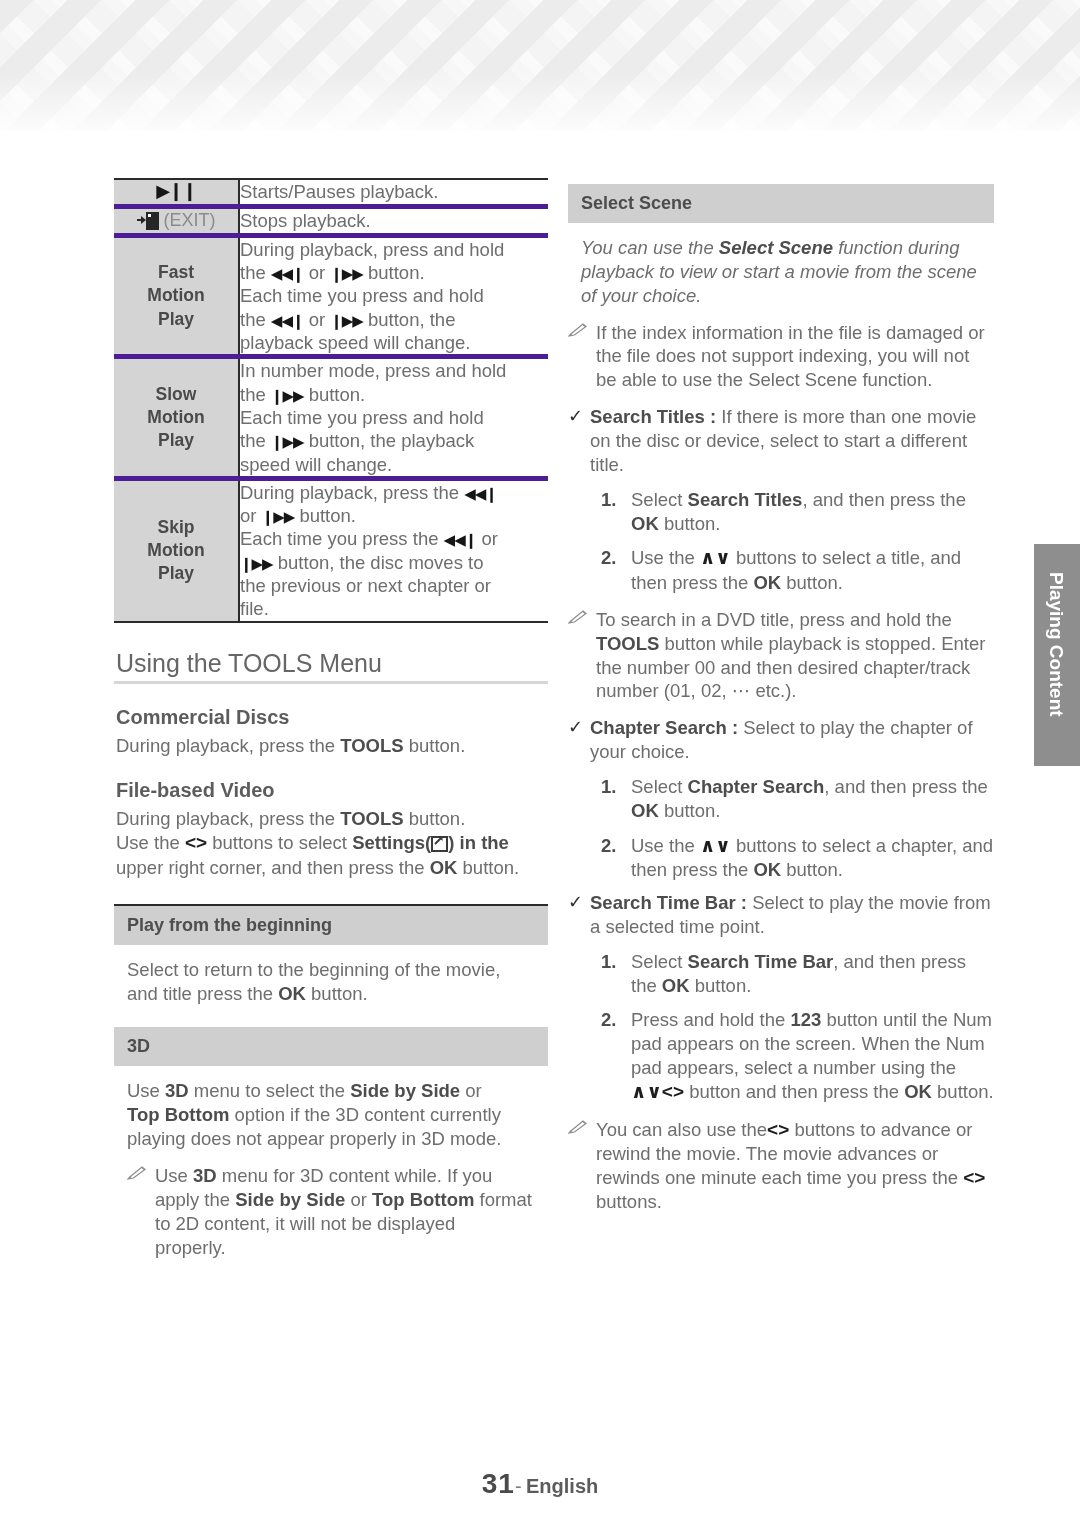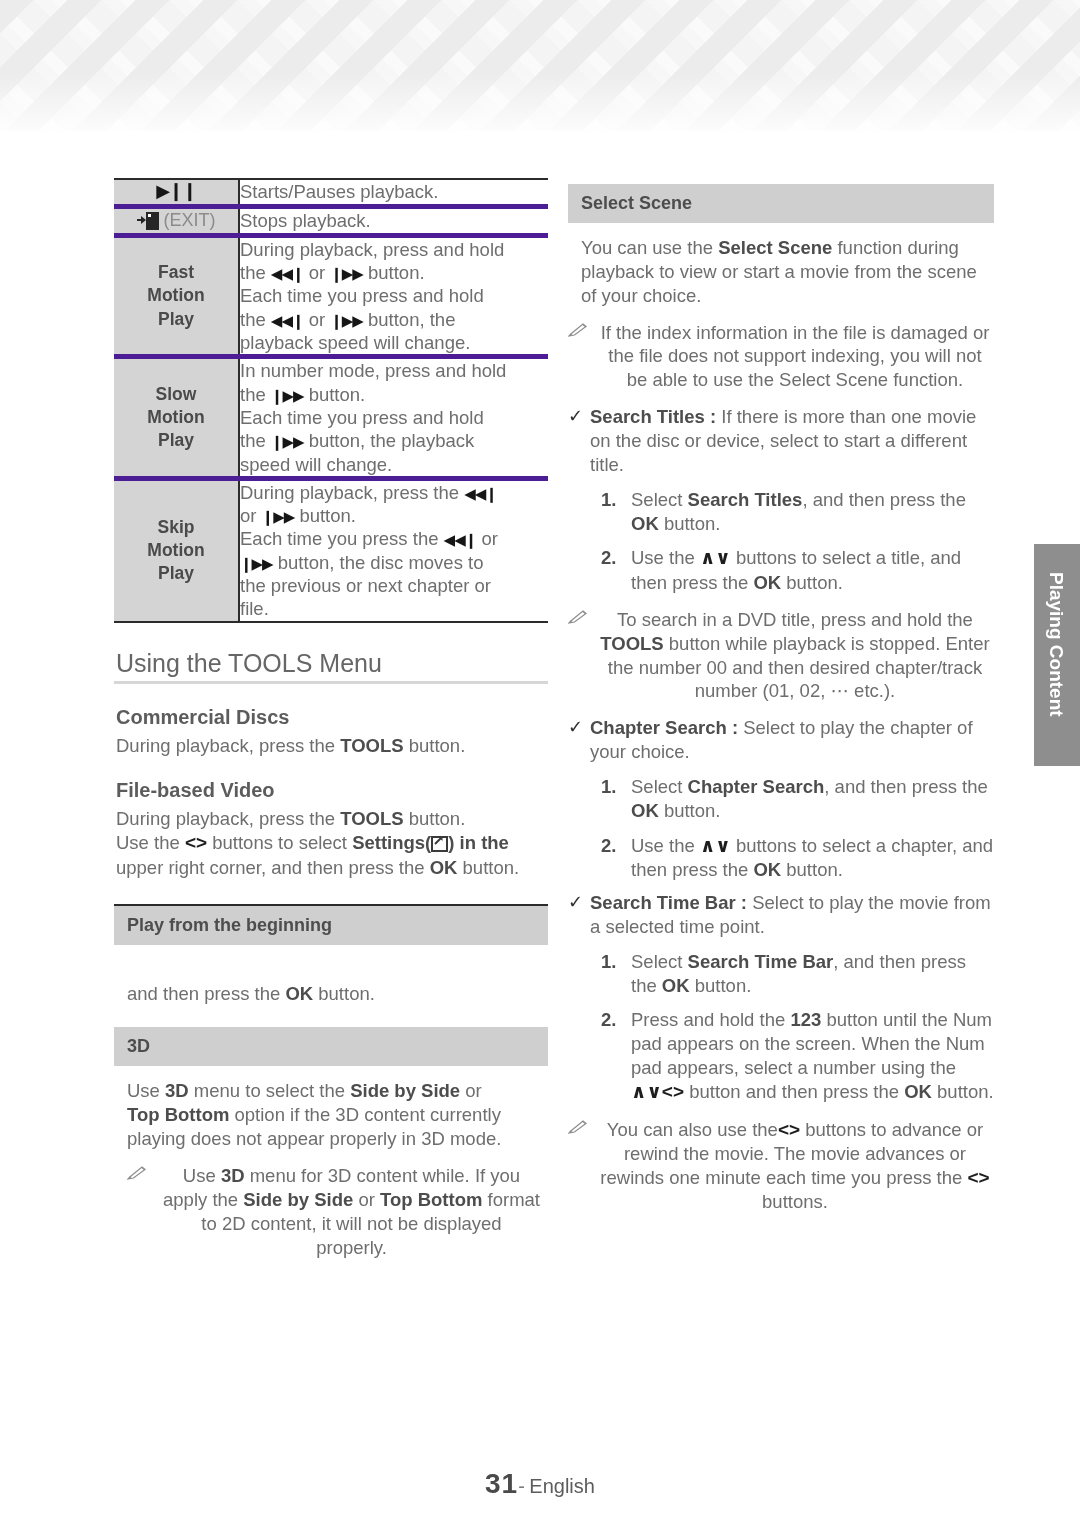--- a/index.html
+++ b/index.html
@@ -85,21 +85,21 @@
   
   .optbar{
     background:#cfcfcf; color:#4d4d4d; font-weight:bold; font-size:18px;
     padding:9px 0 9px 13px; margin-top:0;
   }
   .bar-rule{ border-top:2px solid #2b2b2b; margin-top:24px; }
   .bar-rule-r{ margin-top:0; }
   .optbody{ margin:13px 0 0 13px; font-size:18.5px; line-height:1.29; }
 
   
-  .note{ display:flex; gap:8px; margin-top:13px; font-size:18.5px; line-height:1.29;text-align:center; }
+  .note{ display:flex; gap:8px; margin-top:13px; font-size:18.5px; line-height:1.29; }
   .note .pen{ flex:0 0 auto; width:20px; padding-top:2px; }
   .note .pen svg{ display:block; }
   .note .tx{ flex:1 1 auto; }
 
   .chk{ display:flex; gap:7px; margin-top:13px; font-size:18.5px; line-height:1.29; }
   .chk .mk{ flex:0 0 auto; width:15px; color:#2e2e2e; font-size:18px; font-weight:bold; }
   .chk .tx{ flex:1 1 auto; }
 
   .step{ display:flex; gap:10px; margin-top:11px; margin-left:33px; font-size:18.5px; line-height:1.29; }
   .step .num{ flex:0 0 auto; width:20px; color:#4d4d4d; font-weight:bold; text-align:left; }
@@ -275,22 +275,22 @@
     <b>Settings(</b><span class="set-ic"><span class="bx"></span><svg class="ar2" viewBox="0 0 11 11" width="11" height="11">
           <path d="M10 1 L3 8" stroke="#3a3a3a" stroke-width="2" fill="none"></path>
           <path d="M10.5 0.5 L10.5 5 L6 0.5 Z" fill="#3a3a3a"></path>
         </svg></span><b>) in the</b><br>
     <span>upper right corner, and then press the <b>OK</b> button.</span>
   </p>
 
   <div class="bar-rule"></div>
   <div class="optbar">Play from the beginning</div>
   <p class="optbody">
-    <br>
-    <span>and then press the</span>
+    <span>Select to return to the beginning of the movie,</span><br>
+    <span>and title press the</span>
     <b>OK</b>
     <span>button.</span>
   </p>
 
   <div class="optbar" style="margin-top:22px;">3D</div>
   <p class="optbody">
     <span>Use</span>
     <b>3D</b>
     <span>menu to select the</span>
     <b>Side by Side</b>
@@ -321,21 +321,21 @@
       <span>properly.</span>
     </span>
   </div>
 
 </div>
 
 <div class="col-right">
 
   <div class="optbar bar-rule-r">Select Scene</div>
 
-  <p class="optbody" style="margin-left:13px;">
+  <p class="optbody" style="margin-left:13px;font-style:italic;">
     <span>You can use the</span>
     <b>Select Scene</b>
     <span>function during</span>
     <span>playback to view or start a movie from the scene of your choice.</span>
   </p>
 
   <div class="note">
     <span class="pen">
       <svg width="19" height="14" viewBox="0 0 19 14">
         <path d="M1 13 L4 10 L15 1 L18 3.5 L6.5 12 Z" fill="none" stroke="#8d8d8d" stroke-width="1.2"></path>
@@ -460,14 +460,14 @@
       <span>You can also use the</span><span class="ar">&lt;&gt;</span>
       <span>buttons to advance or rewind the movie. The movie advances or rewinds one minute each time you press the</span>
       <span class="ar">&lt;&gt;</span>
       <span>buttons.</span>
     </span>
   </div>
 
 </div>
 
 <div class="footer">
-  <span class="pg">31</span><span class="lg">-</span>&nbsp;<span class="lg" style="font-weight:normal;color:#5c5c5c;">English</span>
+  <span class="pg">31</span><span class="lg">-</span>&nbsp;<span class="lg" style="font-weight:bold;color:#5c5c5c;">English</span>
 </div>
 
 </body></html>

